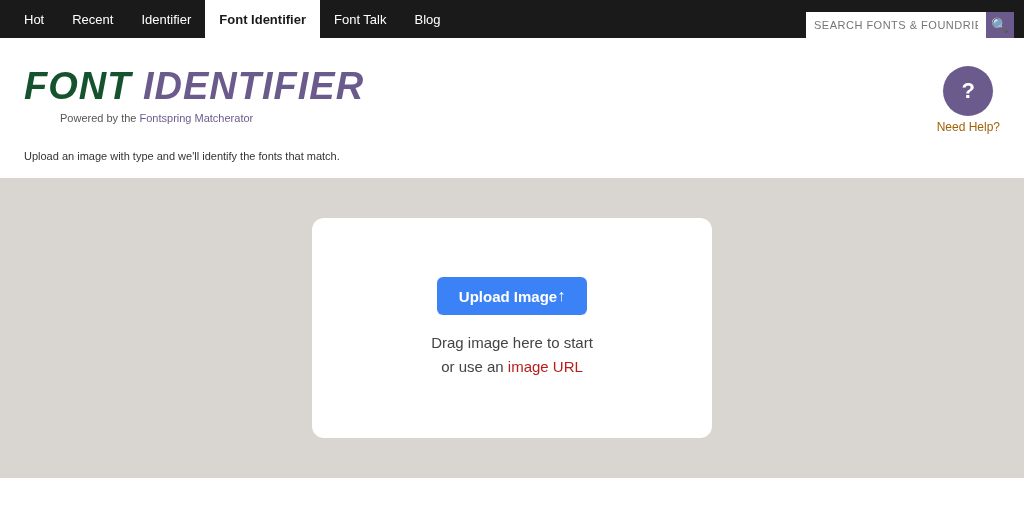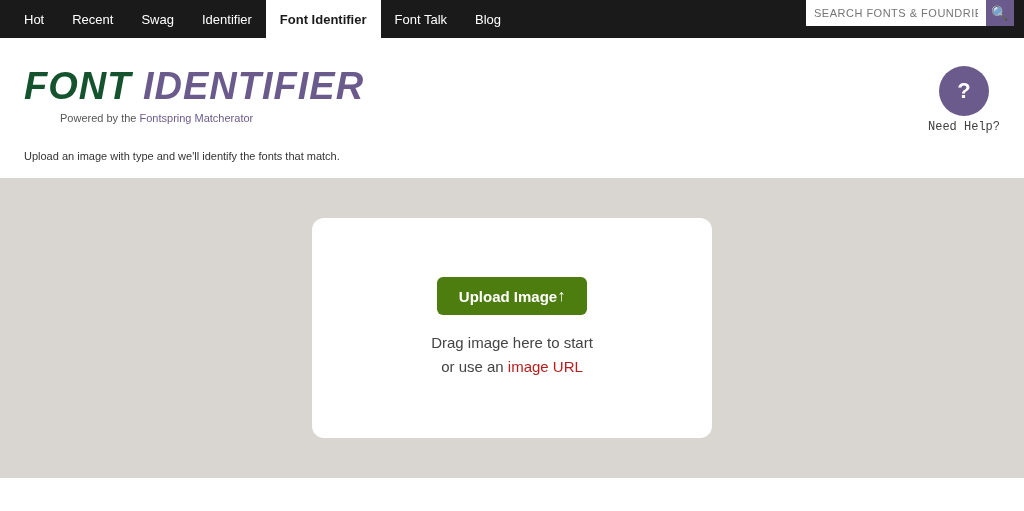--- a/index.html
+++ b/index.html
@@ -2,21 +2,21 @@
 <html><head>
   <meta charset="utf-8">
   <style>
     * { margin: 0; padding: 0; box-sizing: border-box; }
     body { font-family: Arial, sans-serif; background: #fff; width: 1024px; overflow-x: hidden; }
 
     
     nav {
       background: #1a1a1a;
       display: flex;
-      align-items: flex-start;
+      align-items: flex-end;
       height: 38px;
       padding: 0 10px;
     }
     .nav-items {
       display: flex;
       align-items: center;
       flex: 1;
       gap: 0;
     }
     .nav-item {
@@ -103,22 +103,21 @@
       display: flex;
       align-items: center;
       justify-content: center;
       color: #fff;
       font-size: 22px;
       font-weight: bold;
       cursor: pointer;
     }
     .help-label {
       font-size: 12px;
-      color: #404040;
-      font-family: Liberation Mono, monospace;
+      color: #a16207;
     }
 
     
     .subtitle {
       padding: 0 24px 16px 24px;
       font-size: 11px;
       color: #333;
     }
 
     
@@ -137,21 +136,21 @@
       width: 400px;
       min-height: 220px;
       display: flex;
       flex-direction: column;
       align-items: center;
       justify-content: center;
       padding: 40px 30px;
       gap: 16px;
     }
     .upload-btn {
-      background: #4d7c0f;
+      background: #3b82f6;
       color: #fff;
       border: none;
       border-radius: 6px;
       padding: 10px 22px;
       font-size: 15px;
       font-weight: bold;
       cursor: pointer;
       display: flex;
       align-items: center;
     }
@@ -169,21 +168,20 @@
       text-decoration: none;
     }
   </style>
 </head>
 <body>
 
 <nav>
   <div class="nav-items">
     <div class="nav-item">Hot</div>
     <div class="nav-item">Recent</div>
-    <div class="nav-item">Swag</div>
     <div class="nav-item">Identifier</div>
     <div class="nav-item active">Font Identifier</div>
     <div class="nav-item">Font Talk</div>
     <div class="nav-item">Blog</div>
   </div>
   <div class="nav-search">
     <input type="text" placeholder="SEARCH FONTS &amp; FOUNDRIES" style="">
     <button class="nav-search-btn">
       <span>🔍</span>
     </button>

